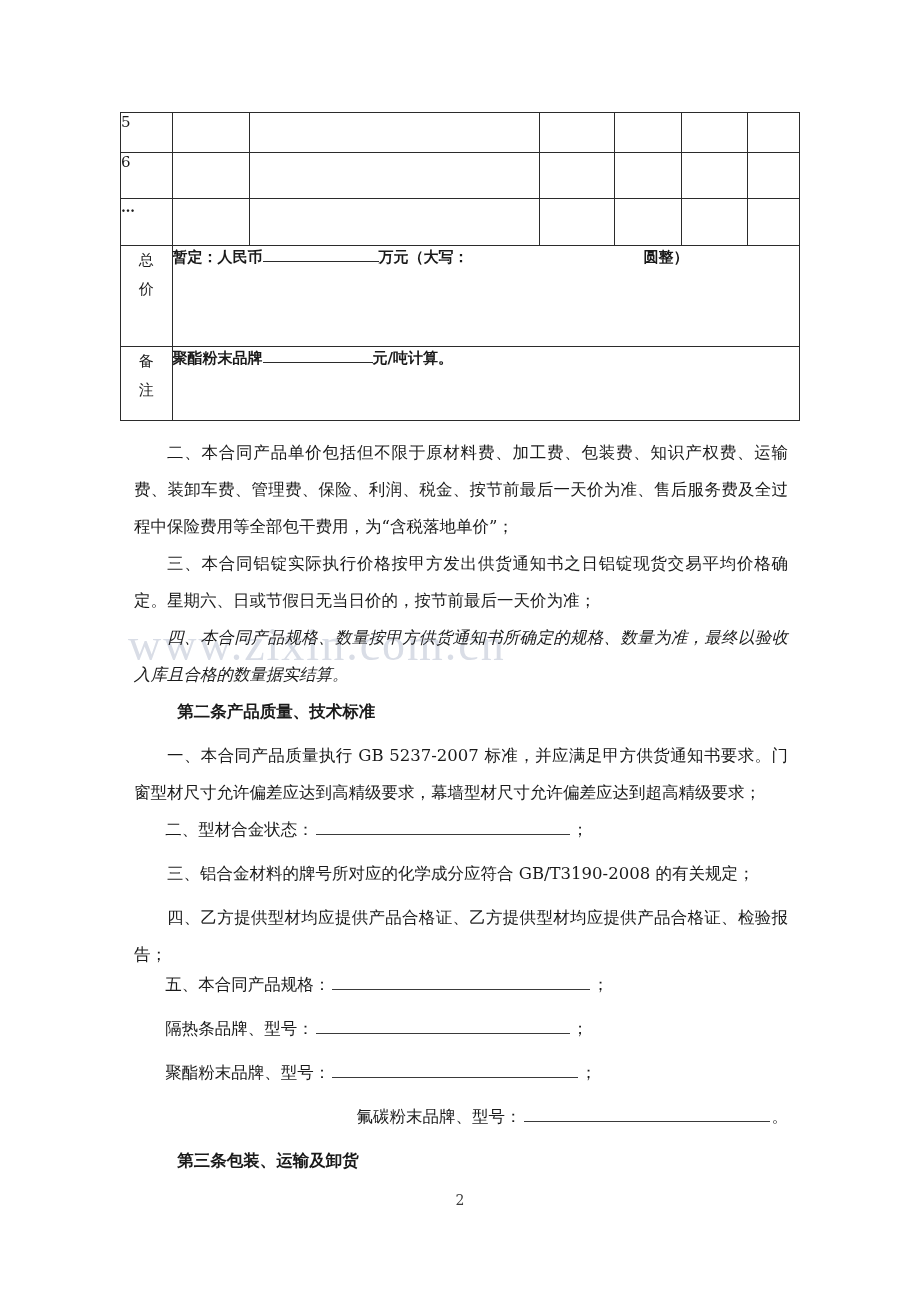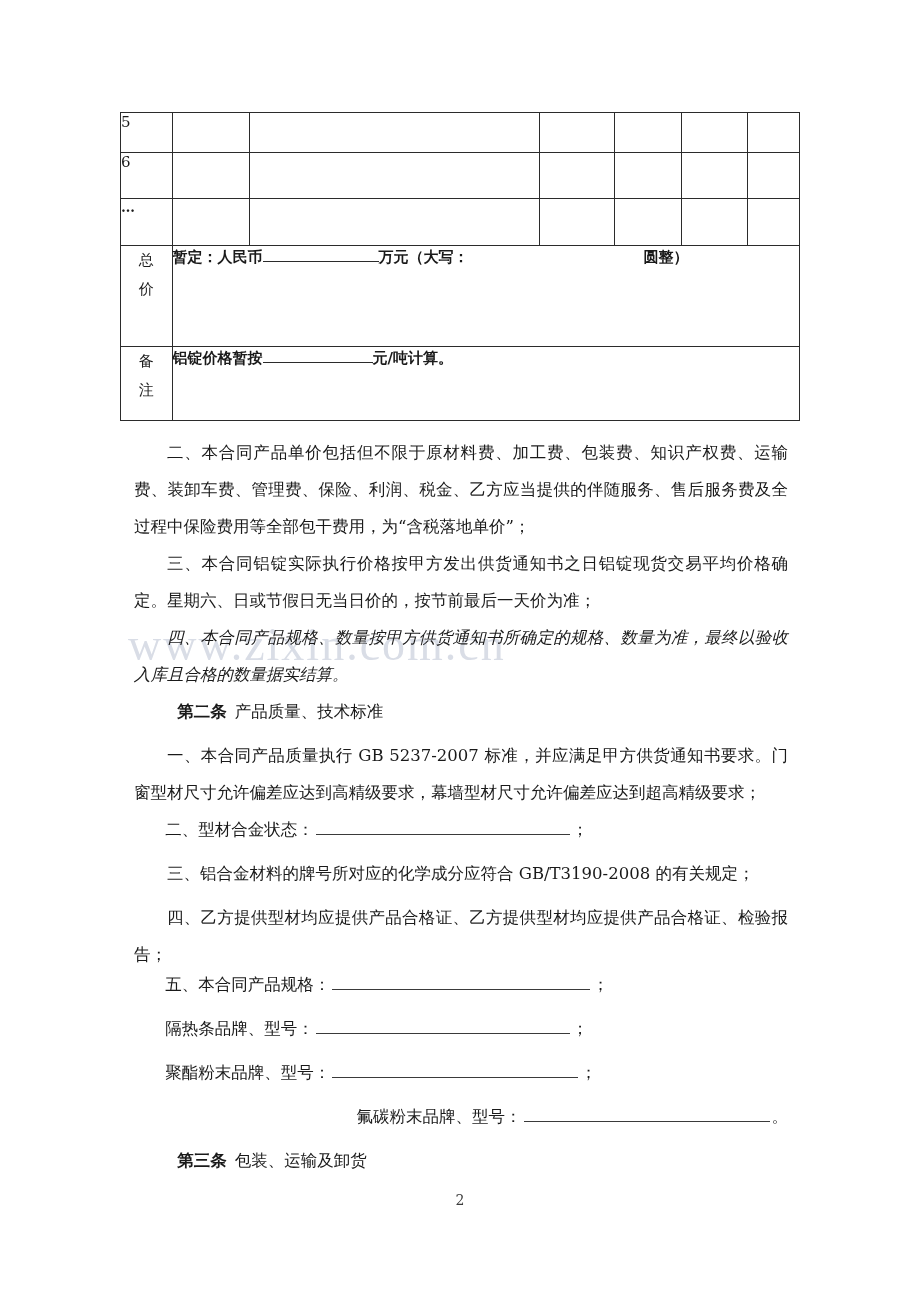--- a/index.html
+++ b/index.html
@@ -123,21 +123,21 @@
   .para.indent2 { text-indent: 2em; }
   .heading {
     position: absolute;
     left: 134px;
     width: 654px;
     font-size: 16.5px;
     line-height: 37px;
     text-indent: 1.9em;
   }
   .heading b { font-weight: bold; margin-left: 12px; }
-  .heading .ht { margin-left: 8px; font-weight: normal; }
+  .heading .ht { font-weight: bold; }
 
   .fillline {
     position: absolute;
     left: 134px;
     width: 654px;
     font-size: 16.5px;
     line-height: 37px;
     text-indent: 1.9em;
     white-space: nowrap;
   }
@@ -218,26 +218,26 @@
             <span>价</span>
           </td>
           <td colspan="6" class="cell-total"><span>暂定：人民币</span><span class="blank-inline bl-money"></span><span>万元（大写：</span><span class="wide-gap"></span><span>圆整）</span></td>
         </tr>
 
         <tr class="remark-row">
           <td class="vstack vstack-note">
             <span>备</span>
             <span>注</span>
           </td>
-          <td colspan="6" class="cell-remark"><span>铝锭价格暂按</span><span class="blank-inline bl-ton"></span><span>元/吨计算。</span></td>
+          <td colspan="6" class="cell-remark"><span>聚酯粉末品牌</span><span class="blank-inline bl-ton"></span><span>元/吨计算。</span></td>
         </tr>
       </tbody>
     </table>
 
-    <div class="para indent2" style="top:434px;">二、本合同产品单价包括但不限于原材料费、加工费、包装费、知识产权费、运输费、装卸车费、管理费、保险、利润、税金、乙方应当提供的伴随服务、售后服务费及全过程中保险费用等全部包干费用，为“含税落地单价”；</div>
+    <div class="para indent2" style="top:434px;">二、本合同产品单价包括但不限于原材料费、加工费、包装费、知识产权费、运输费、装卸车费、管理费、保险、利润、税金、按节前最后一天价为准、售后服务费及全过程中保险费用等全部包干费用，为“含税落地单价”；</div>
 
     <div class="para indent2" style="top:545px;">三、本合同铝锭实际执行价格按甲方发出供货通知书之日铝锭现货交易平均价格确定。星期六、日或节假日无当日价的，按节前最后一天价为准；</div>
 
     <div class="para indent2" style="top:619px;font-style:italic;">四、本合同产品规格、数量按甲方供货通知书所确定的规格、数量为准，最终以验收入库且合格的数量据实结算。</div>
 
     <div class="heading" style="top:693px;"><b>第二条</b><span class="ht">产品质量、技术标准</span></div>
 
     <div class="para indent2" style="top:737px;">一、本合同产品质量执行 GB 5237-2007 标准，并应满足甲方供货通知书要求。门窗型材尺寸允许偏差应达到高精级要求，幕墙型材尺寸允许偏差应达到超高精级要求；</div>
 
     <div class="fillline" style="top:811px;"><span>二、型材合金状态：</span><span class="rule rule-254"></span><span>；</span></div>

